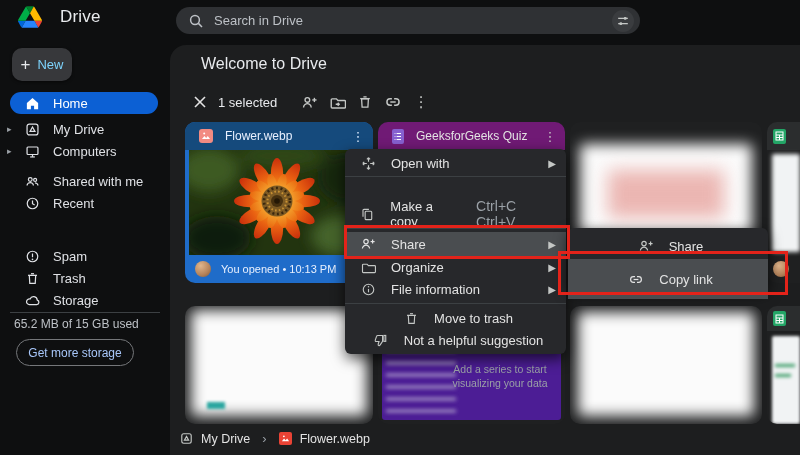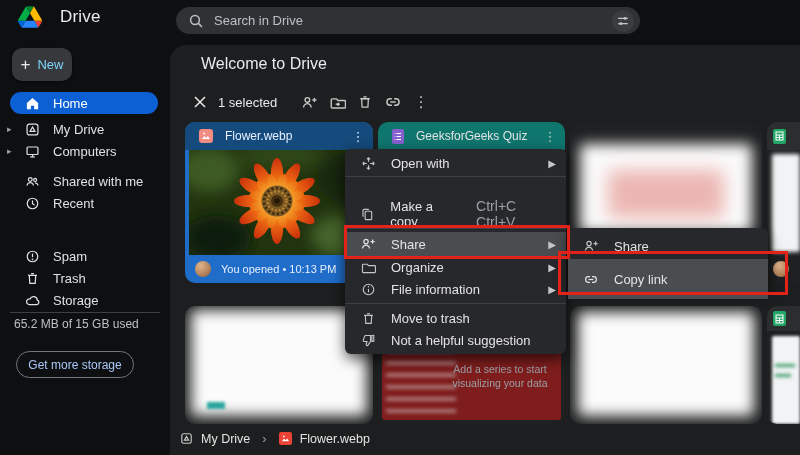--- a/index.html
+++ b/index.html
@@ -21,43 +21,43 @@
   
   .new-btn { left:12px; top:48px; width:60px; height:33px; background:#37383b; border-radius:10px; justify-content:center; gap:7px; box-shadow:0 1px 3px rgba(0,0,0,.55); cursor:pointer; }
   .new-btn .plus { font-size:17px; color:#e8eaed; line-height:1; }
   .new-btn .lbl { font-size:13px; color:#7dd3fc; }
   .nav-item { left:0; width:166px; height:22px; padding-left:24px; gap:13px; font-size:13px; color:#dfe1e5; cursor:pointer; }
   .nav-item .caret { position:absolute; left:7px; font-size:9px; color:#9aa0a6; }
   .nav-item.pill { left:10px; width:148px; border-radius:12px; background:#0c60d4; color:#fff; padding-left:14px; }
   .nav-ic { width:16px; height:16px; display:flex; align-items:center; justify-content:center; color:#dfe1e5; }
   .divider-h { left:10px; width:150px; height:1px; background:#3c4043; }
   .storage-txt { left:14px; top:317px; font-size:12px; color:#bdc1c6; }
-  .storage-btn { left:16px; top:351px; width:118px; height:27px; border:1px solid #75777a; border-radius:14px; color:#a8c7fa; font-size:12px; justify-content:center; cursor:pointer; }
+  .storage-btn { left:16px; top:339px; width:118px; height:27px; border:1px solid #75777a; border-radius:14px; color:#a8c7fa; font-size:12px; justify-content:center; cursor:pointer; }
 
   
   .panel { left:170px; top:45px; width:630px; height:410px; background:#1d1e1f; border-top-left-radius:16px; }
   .heading { left:184px; top:55px; font-size:16px; color:#e8eaed;margin-left:17px; }
   .toolbar { left:186px; top:90px; height:24px; gap:0; }
   .tb-ic { width:28px; height:24px; display:flex; align-items:center; justify-content:center; color:#c4c7c5; cursor:pointer; }
   .sel-count { font-size:13px; color:#e8eaed; font-weight:500; margin:0 18px 0 4px; }
 
   
   .card { border-radius:10px; overflow:hidden; background:#1f2021; }
-  .card-head { height:28px; display:flex; align-items:center; padding:0 8px 0 14px; gap:12px; background:#0f766e; }
+  .card-head { height:28px; display:flex; align-items:center; padding:0 8px 0 14px; gap:12px; background:#701a75; }
   .card-title { font-size:12px; color:#e3e3e3; flex:1; white-space:nowrap; overflow:hidden; }
   .dots { color:#c4c7c5; font-size:13px; letter-spacing:0; cursor:pointer; width:14px; text-align:center; }
   .card-foot { height:28px; display:flex; align-items:center; gap:10px; padding:0 10px; }
   .avatar { width:16px; height:16px; border-radius:50%; background:radial-gradient(circle at 35% 30%, #e0b68c, #b4825a 60%, #7d5634); flex:0 0 auto; }
   .ftype { border-radius:3px; display:flex; align-items:center; justify-content:center; flex:0 0 auto; }
   .blur-white { position:absolute; background:#fbfbfb; filter:blur(7px); border-radius:4px; }
 
   
   .menu { left:345px; top:149px; width:221px; height:205px; background:#27282b; border-radius:6px; box-shadow:0 5px 14px rgba(0,0,0,.65); z-index:30; }
   .submenu { left:568px; top:228px; width:200px; height:61px; background:#27282b; border-radius:6px; box-shadow:0 5px 14px rgba(0,0,0,.65); z-index:32; }
-  .mi { position:absolute; left:0; right:0; height:22px; display:flex; align-items:center; padding:0 10px 0 15px; gap:15px; font-size:13px; color:#e3e3e3; cursor:pointer; }
+  .mi { position:absolute; left:0; right:0; height:22px; display:flex; align-items:center; padding:0 10px 0 15px; gap:15px; font-size:13px; color:#e3e3e3; cursor:pointer;justify-content:center; }
   .mi.hov { background:#4a4d50; }
   .mi .mic { width:16px; height:16px; color:#c4c7c5; display:flex; align-items:center; justify-content:center; }
   .mi .shortcut { margin-left:auto; font-size:14px; color:#9aa0a6; }
   .mi .subarr { margin-left:auto; font-size:10px; color:#c4c7c5; }
   .menu-div { position:absolute; left:0; right:0; height:1px; background:#3c4043; }
 
   .redbox { border:3px solid #e3231a; z-index:40; pointer-events:none; }
 
   
   .crumbbar { left:170px; top:427px; width:630px; height:28px; background:#1d1e1f; }
@@ -355,21 +355,21 @@
     <div style="position:absolute;left:5px;top:32px;width:28px;height:98px;background:#f1f3f4;filter:blur(2px);border-radius:2px"></div>
     <span class="avatar" style="position:absolute;left:6px;top:139px"></span>
   </div>
 
   <div class="abs card" style="left:185px;top:306px;width:188px;height:118px">
     <div class="blur-white" style="left:6px;top:4px;width:176px;height:106px"></div>
     <div class="abs" style="left:22px;top:96px;width:18px;height:7px;background:#2aa6a0;filter:blur(1.5px)"></div>
   </div>
 
   <div class="abs card" style="left:378px;top:306px;width:187px;height:118px">
-    <div style="position:absolute;left:4px;top:4px;width:179px;height:110px;background:#7f1d1d;border-radius:3px">
+    <div style="position:absolute;left:4px;top:4px;width:179px;height:110px;background:#4c1d95;border-radius:3px">
       <div style="position:absolute;left:4px;top:4px;width:70px;height:100px;background:repeating-linear-gradient(#e4e6e8 0 2px, transparent 2px 12px);filter:blur(2px);opacity:.9"></div>
       <div style="position:absolute;left:62px;top:52px;width:112px;text-align:center;font-size:10.5px;line-height:1.35;color:#9aa0a6">Add a series to start visualizing your data</div>
     </div>
   </div>
 
   <div class="abs card" style="left:570px;top:306px;width:192px;height:118px">
     <div class="blur-white" style="left:8px;top:6px;width:176px;height:104px"></div>
   </div>
 
   <div class="abs card" style="left:767px;top:306px;width:33px;height:118px;border-top-right-radius:0;border-bottom-right-radius:0">

